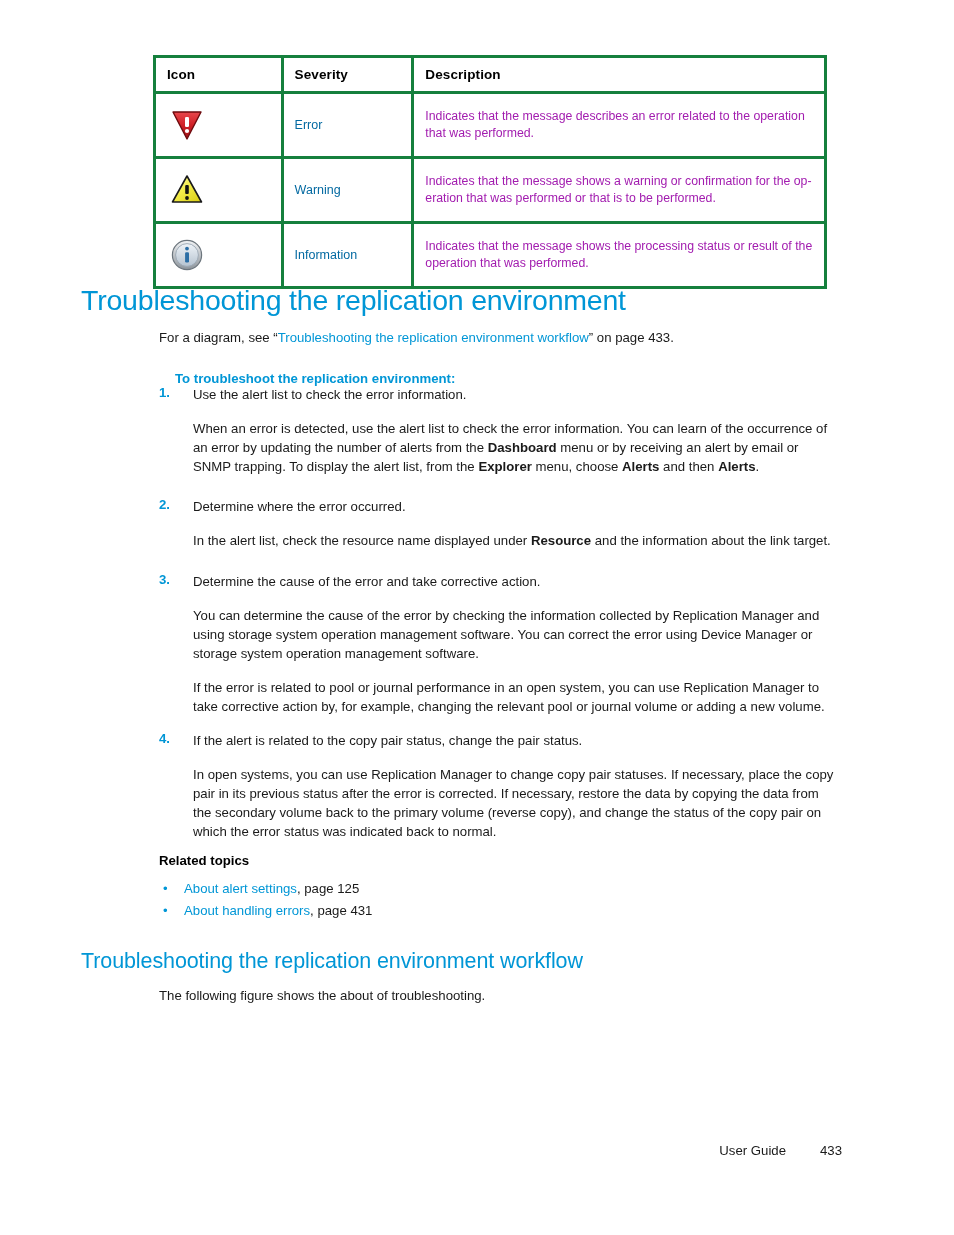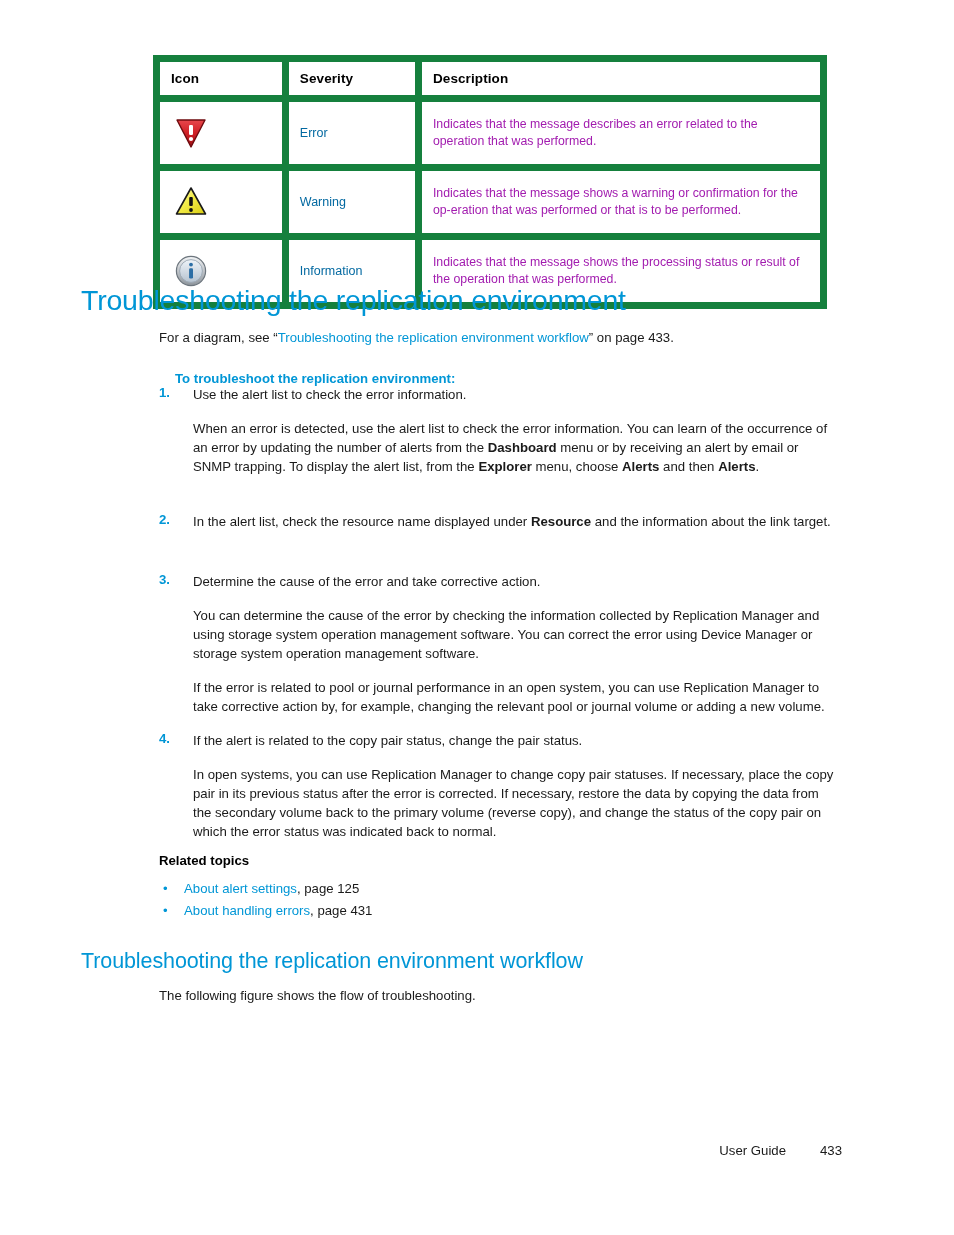--- a/index.html
+++ b/index.html
@@ -21,21 +21,21 @@
     position: absolute;
     left: 153px;
     top: 55px;
     width: 674px;
     border-collapse: collapse;
     border: 3px solid #000000;
     background: #ffffff;
   }
   .legend-table th,
   .legend-table td {
-    border: 7px solid #15803d;
+    border: 3px solid #15803d;
     padding: 0;
     vertical-align: middle;
     text-align: left;
     margin-left: 40px;
   }
   .legend-table th {
     font-size: 13.5px;
     font-weight: bold;
     color: #000000;
     padding: 9px 10px 9px 11px;
@@ -253,20 +253,21 @@
   <div class="step">
     <span class="step-num">1.</span>
     <p class="para">Use the alert list to check the error information.</p>
     <p class="para" style="margin-top:15px;"><span>When an error is detected, use the alert list to check the error information. You can learn of the occurrence of an error by updating the number of alerts from the </span><span class="bold">Dashboard</span><span> menu or by receiving an alert by email or SNMP trapping. To display the alert list, from the </span><span class="bold">Explorer</span><span> menu, choose </span><span class="bold">Alerts</span><span> and then </span><span class="bold">Alerts</span><span>.</span></p>
   </div>
 </div>
 
 <div class="body-col" style="top:497px;">
   <div class="step">
     <span class="step-num">2.</span>
+    <p class="para">Determine where the error occurred.</p>
     <p class="para" style="margin-top:15px;"><span>In the alert list, check the resource name displayed under </span><span class="bold">Resource</span><span> and the information about the link target.</span></p>
   </div>
 </div>
 
 <div class="body-col" style="top:572px;">
   <div class="step">
     <span class="step-num">3.</span>
     <p class="para">Determine the cause of the error and take corrective action.</p>
     <p class="para" style="margin-top:15px;">You can determine the cause of the error by checking the information collected by Replication Manager and using storage system operation management software. You can correct the error using Device Manager or storage system operation management software.</p>
     <p class="para" style="margin-top:15px;">If the error is related to pool or journal performance in an open system, you can use Replication Manager to take corrective action by, for example, changing the relevant pool or journal volume or adding a new volume.</p>
@@ -289,18 +290,18 @@
     </div>
     <div class="rel-item">
       <span class="rel-bullet">•</span><span class="link">About handling errors</span><span>, page 431</span>
     </div>
   </div>
 </div>
 
 <h2 class="h2-blue" style="top:949px;">Troubleshooting the replication environment workflow</h2>
 
 <div class="body-col" style="top:986px;">
-  <p class="para">The following figure shows the flow of troubleshooting.</p>
+  <p class="para">The following figure shows the about of troubleshooting.</p>
 </div>
 
 <div class="footer">
   <span>User Guide</span><span class="fnum">433</span>
 </div>
 
 </body></html>

